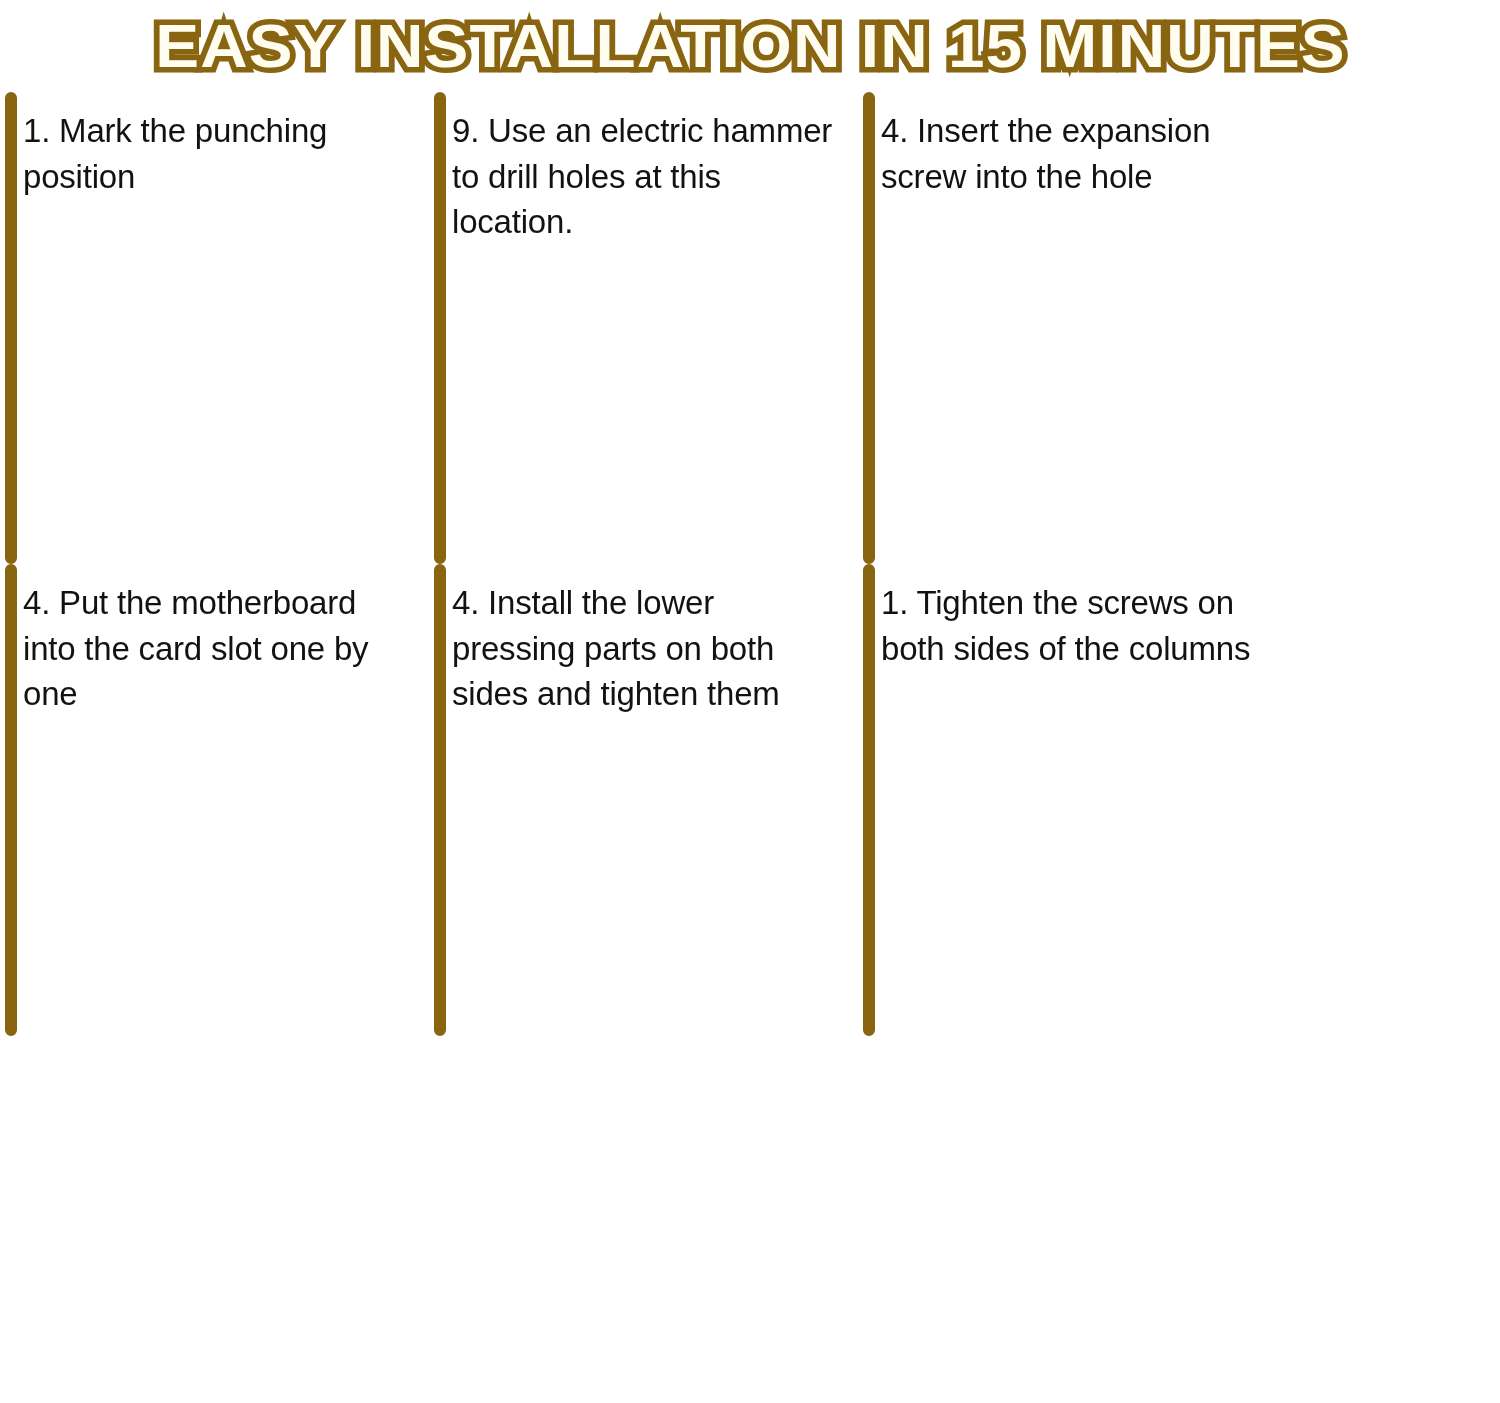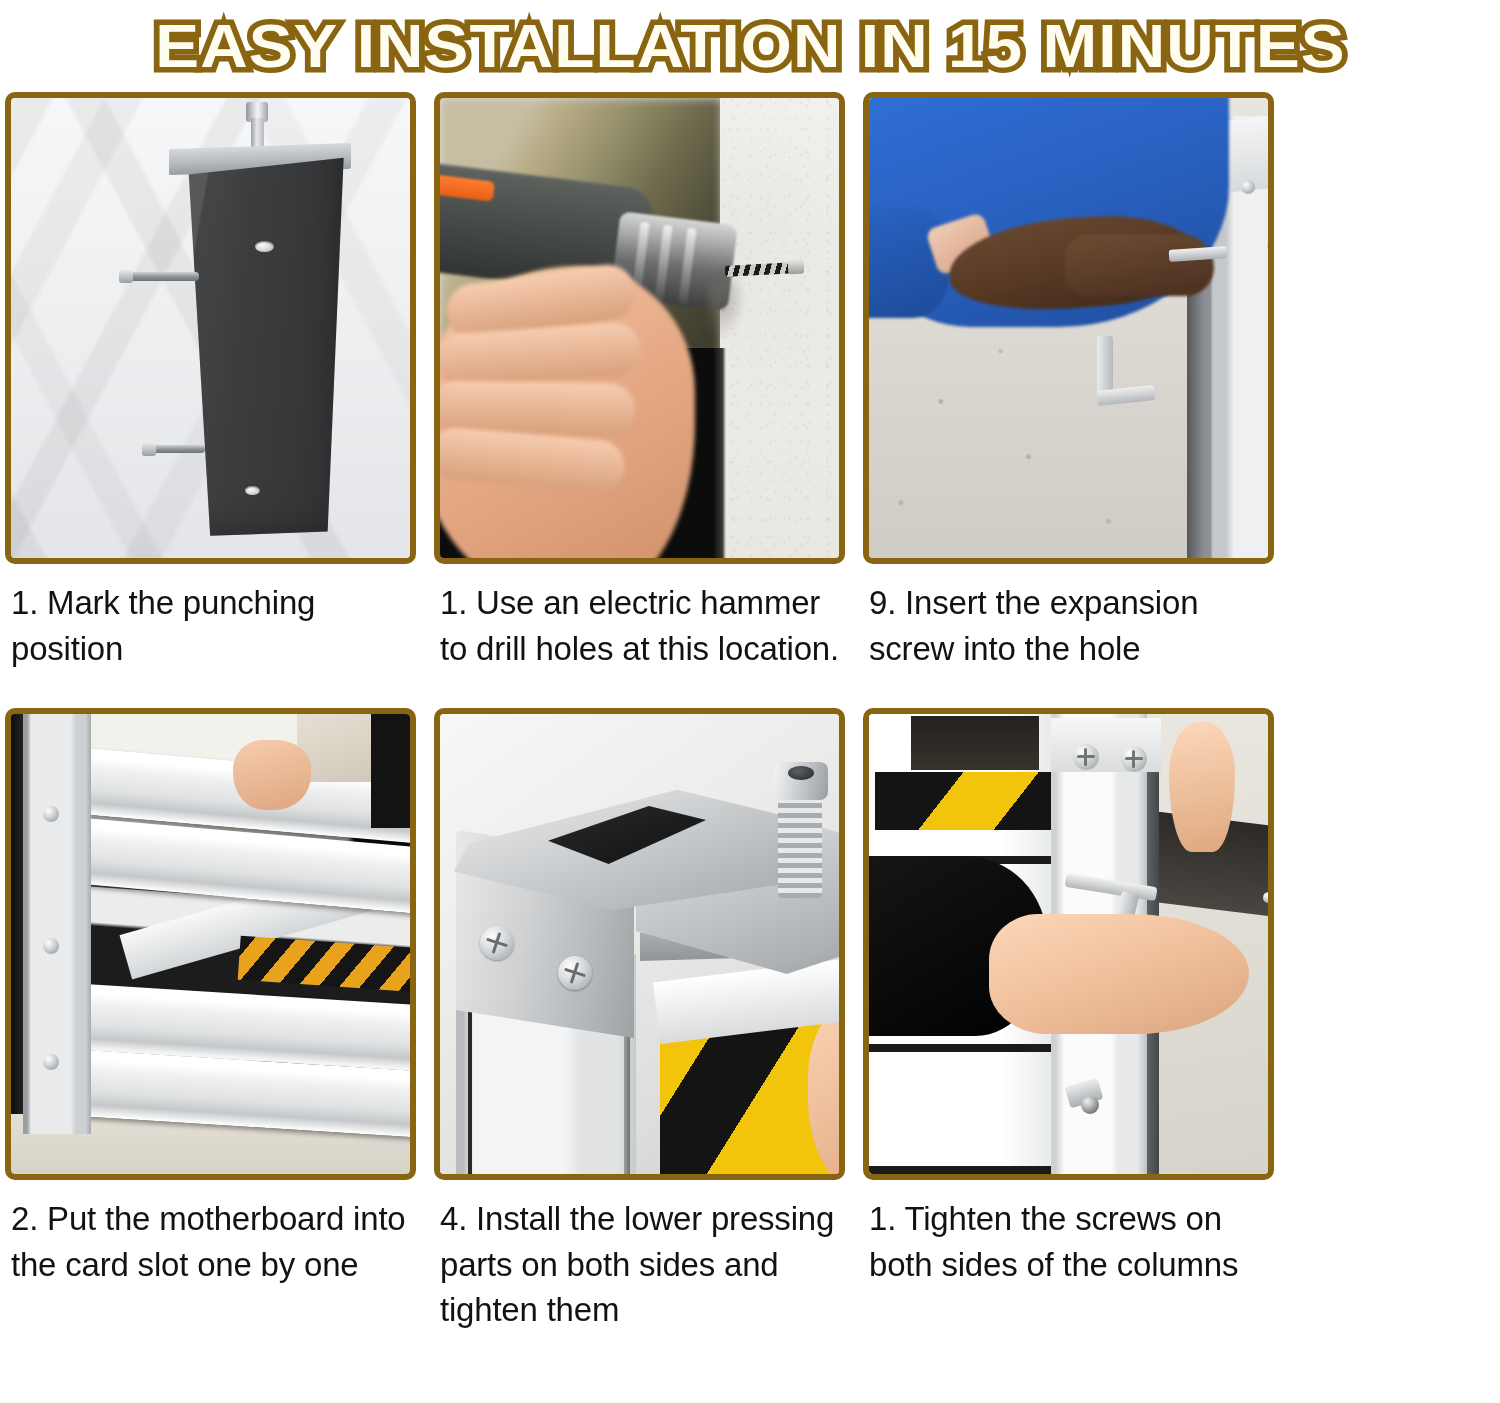--- a/index.html
+++ b/index.html
@@ -46,21 +46,20 @@
     flex-direction: column;
     gap: 0px;
   }
   .row {
     display: flex;
     gap: 18px;
   }
   .cell {
     width: 411px;
     display: flex;
-    flex-direction: column;
   }
   .photo-frame {
     border: 6px solid #8A6511;
     border-radius: 10px;
     overflow: hidden;
     height: 472px;
     box-sizing: border-box;
     position: relative;
     background: #d9d9d9;
   }
@@ -597,21 +596,21 @@
           <div class="p2-dust"></div>
           <div class="p2-bit"></div>
           <div class="p2-bittip"></div>
           <div class="p2-hand"></div>
           <div class="p2-finger f1"></div>
           <div class="p2-finger f2"></div>
           <div class="p2-finger f3"></div>
           <div class="p2-finger f4"></div>
         </div>
       </div>
-      <div class="caption cap-r1">1. Use an electric hammer to drill holes at this location.</div>
+      <div class="caption cap-r1">9. Use an electric hammer to drill holes at this location.</div>
     </div>
 
     <div class="cell">
       <div class="photo-frame">
         <div class="photo">
           <div class="p3-floor"></div>
           <div class="p3-postdark"></div>
           <div class="p3-post"></div>
           <div class="p3-posttop"></div>
           <div class="p3-screw s1"></div>
@@ -621,21 +620,21 @@
           <div class="p3-shirt"></div>
           <div class="p3-shirt2"></div>
           <div class="p3-cuff"></div>
           <div class="p3-arm"></div>
           <div class="p3-fingers"></div>
           <div class="p3-tool"></div>
           <div class="p3-allen"></div>
           <div class="p3-allen2"></div>
         </div>
       </div>
-      <div class="caption cap-r1">9. Insert the expansion screw into the hole</div>
+      <div class="caption cap-r1">4. Insert the expansion screw into the hole</div>
     </div>
 
   </div>
 
   <div class="row">
 
     <div class="cell">
       <div class="photo-frame">
         <div class="photo">
           <div class="p4-bg"></div>
@@ -652,21 +651,21 @@
           <div class="p4-sleeve"></div>
           <div class="p4-black-r"></div>
           <div class="p4-hand"></div>
           <div class="p4-colblack"></div>
           <div class="p4-col"></div>
           <div class="p4-colscrew a"></div>
           <div class="p4-colscrew b"></div>
           <div class="p4-colscrew c"></div>
         </div>
       </div>
-      <div class="caption cap-r2">2. Put the motherboard into the card slot one by one</div>
+      <div class="caption cap-r2">4. Put the motherboard into the card slot one by one</div>
     </div>
 
     <div class="cell">
       <div class="photo-frame">
         <div class="photo">
           <div class="p5-bg"></div>
           <div class="p5-yellow"></div>
           <div class="p5-finger"></div>
           <div class="p5-whitebar"></div>
           <div class="p5-colface"></div>

